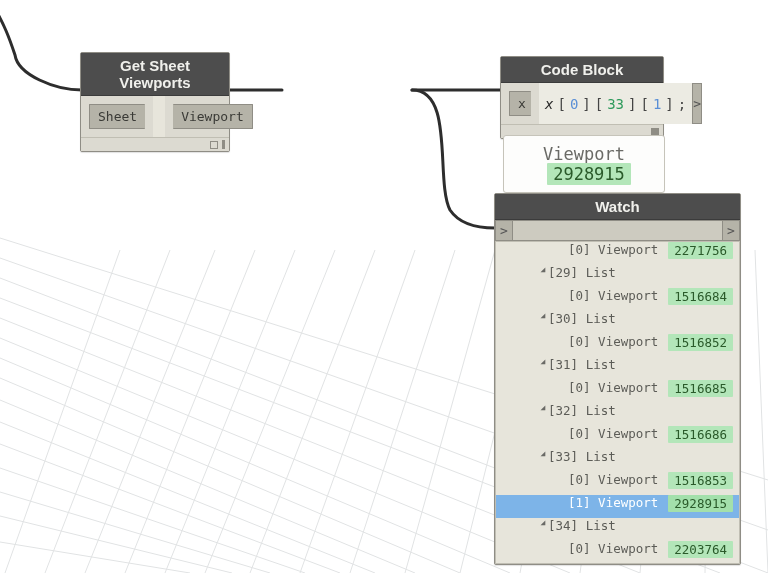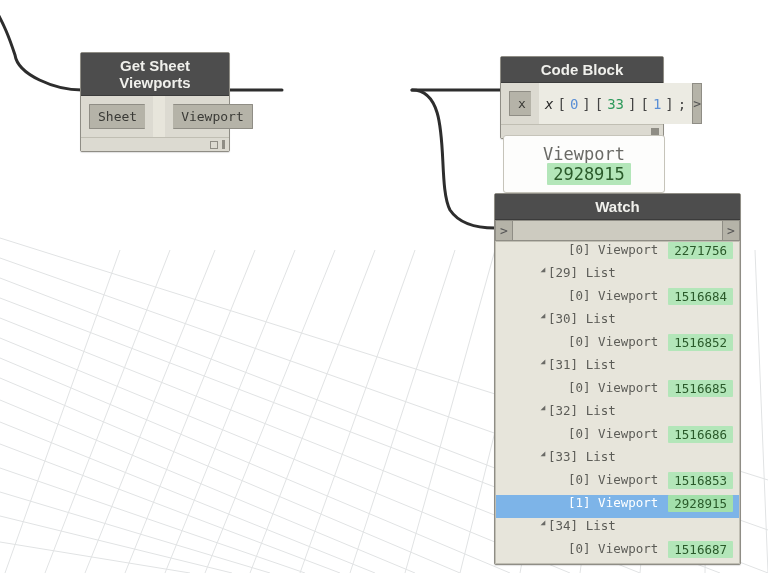--- a/index.html
+++ b/index.html
@@ -211,18 +211,18 @@
           <span class="fill"></span>
           <span class="id">2928915</span>
         </div>
         <div class="row ind1">
           <span class="tri" style="font-size: 8px;">◢</span>
           <span class="lab"> [34] List</span>
         </div>
         <div class="row ind2">
           <span class="lab">[0] Viewport</span>
           <span class="fill"></span>
-          <span class="id">1516687</span>
+          <span class="id">2203764</span>
         </div>
       </div>
 </div>
 
 </div>
 
 </body></html>

